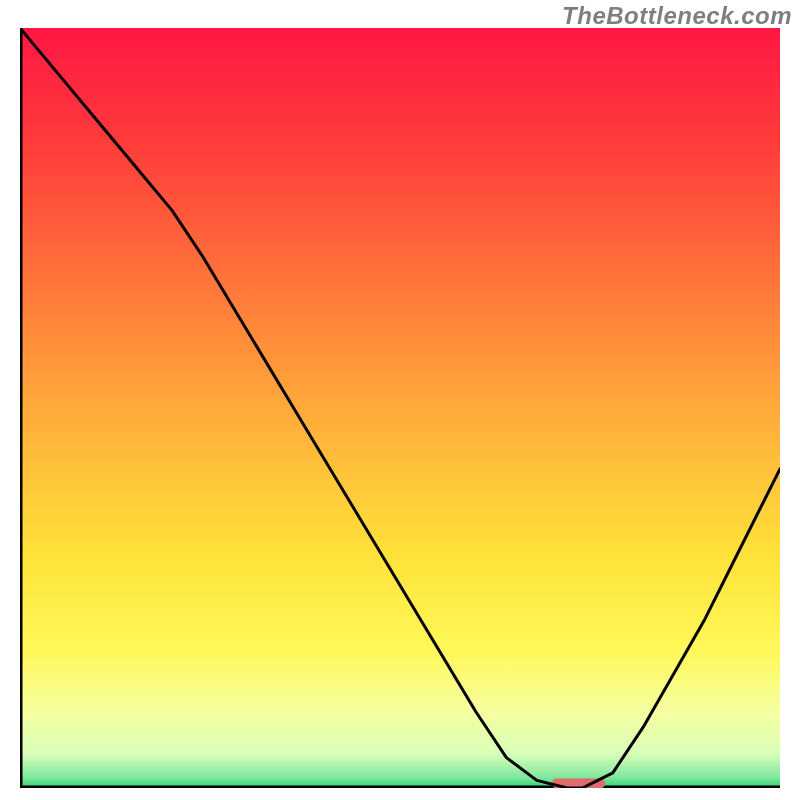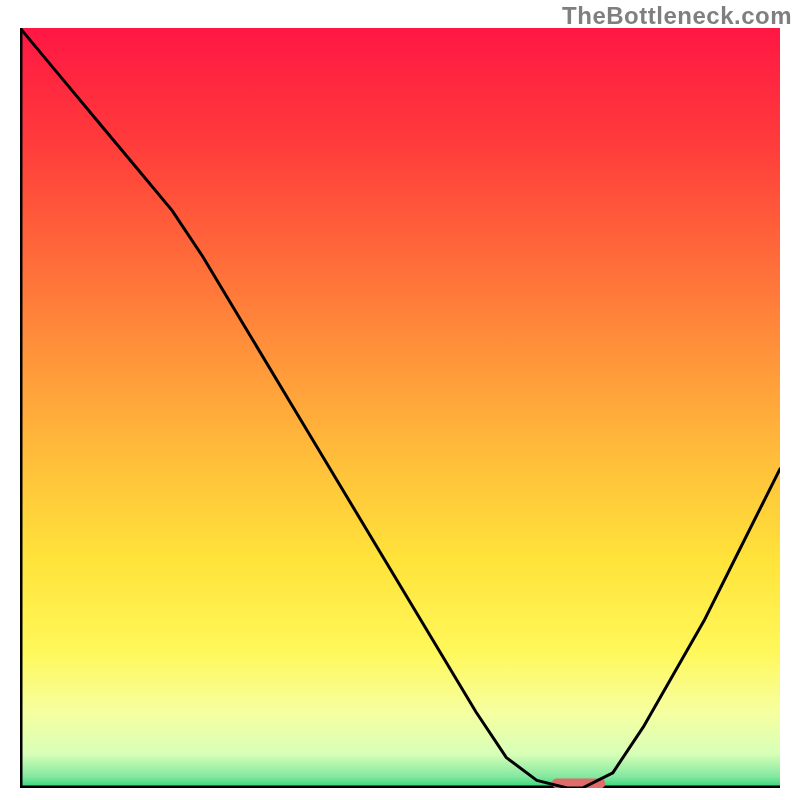--- a/index.html
+++ b/index.html
@@ -7,20 +7,21 @@
     padding: 0;
     width: 800px;
     height: 800px;
     background: #ffffff;
     font-family: Arial, Helvetica, sans-serif;
   }
   .stage {
     position: relative;
     width: 800px;
     height: 612px;
+    font-style: italic;
   }
   .watermark {
     position: absolute;
     top: 2px;
     right: 8px;
     font-size: 24px;
     font-weight: bold;
     color: #7f7f7f;
     letter-spacing: 0.5px;
   }

